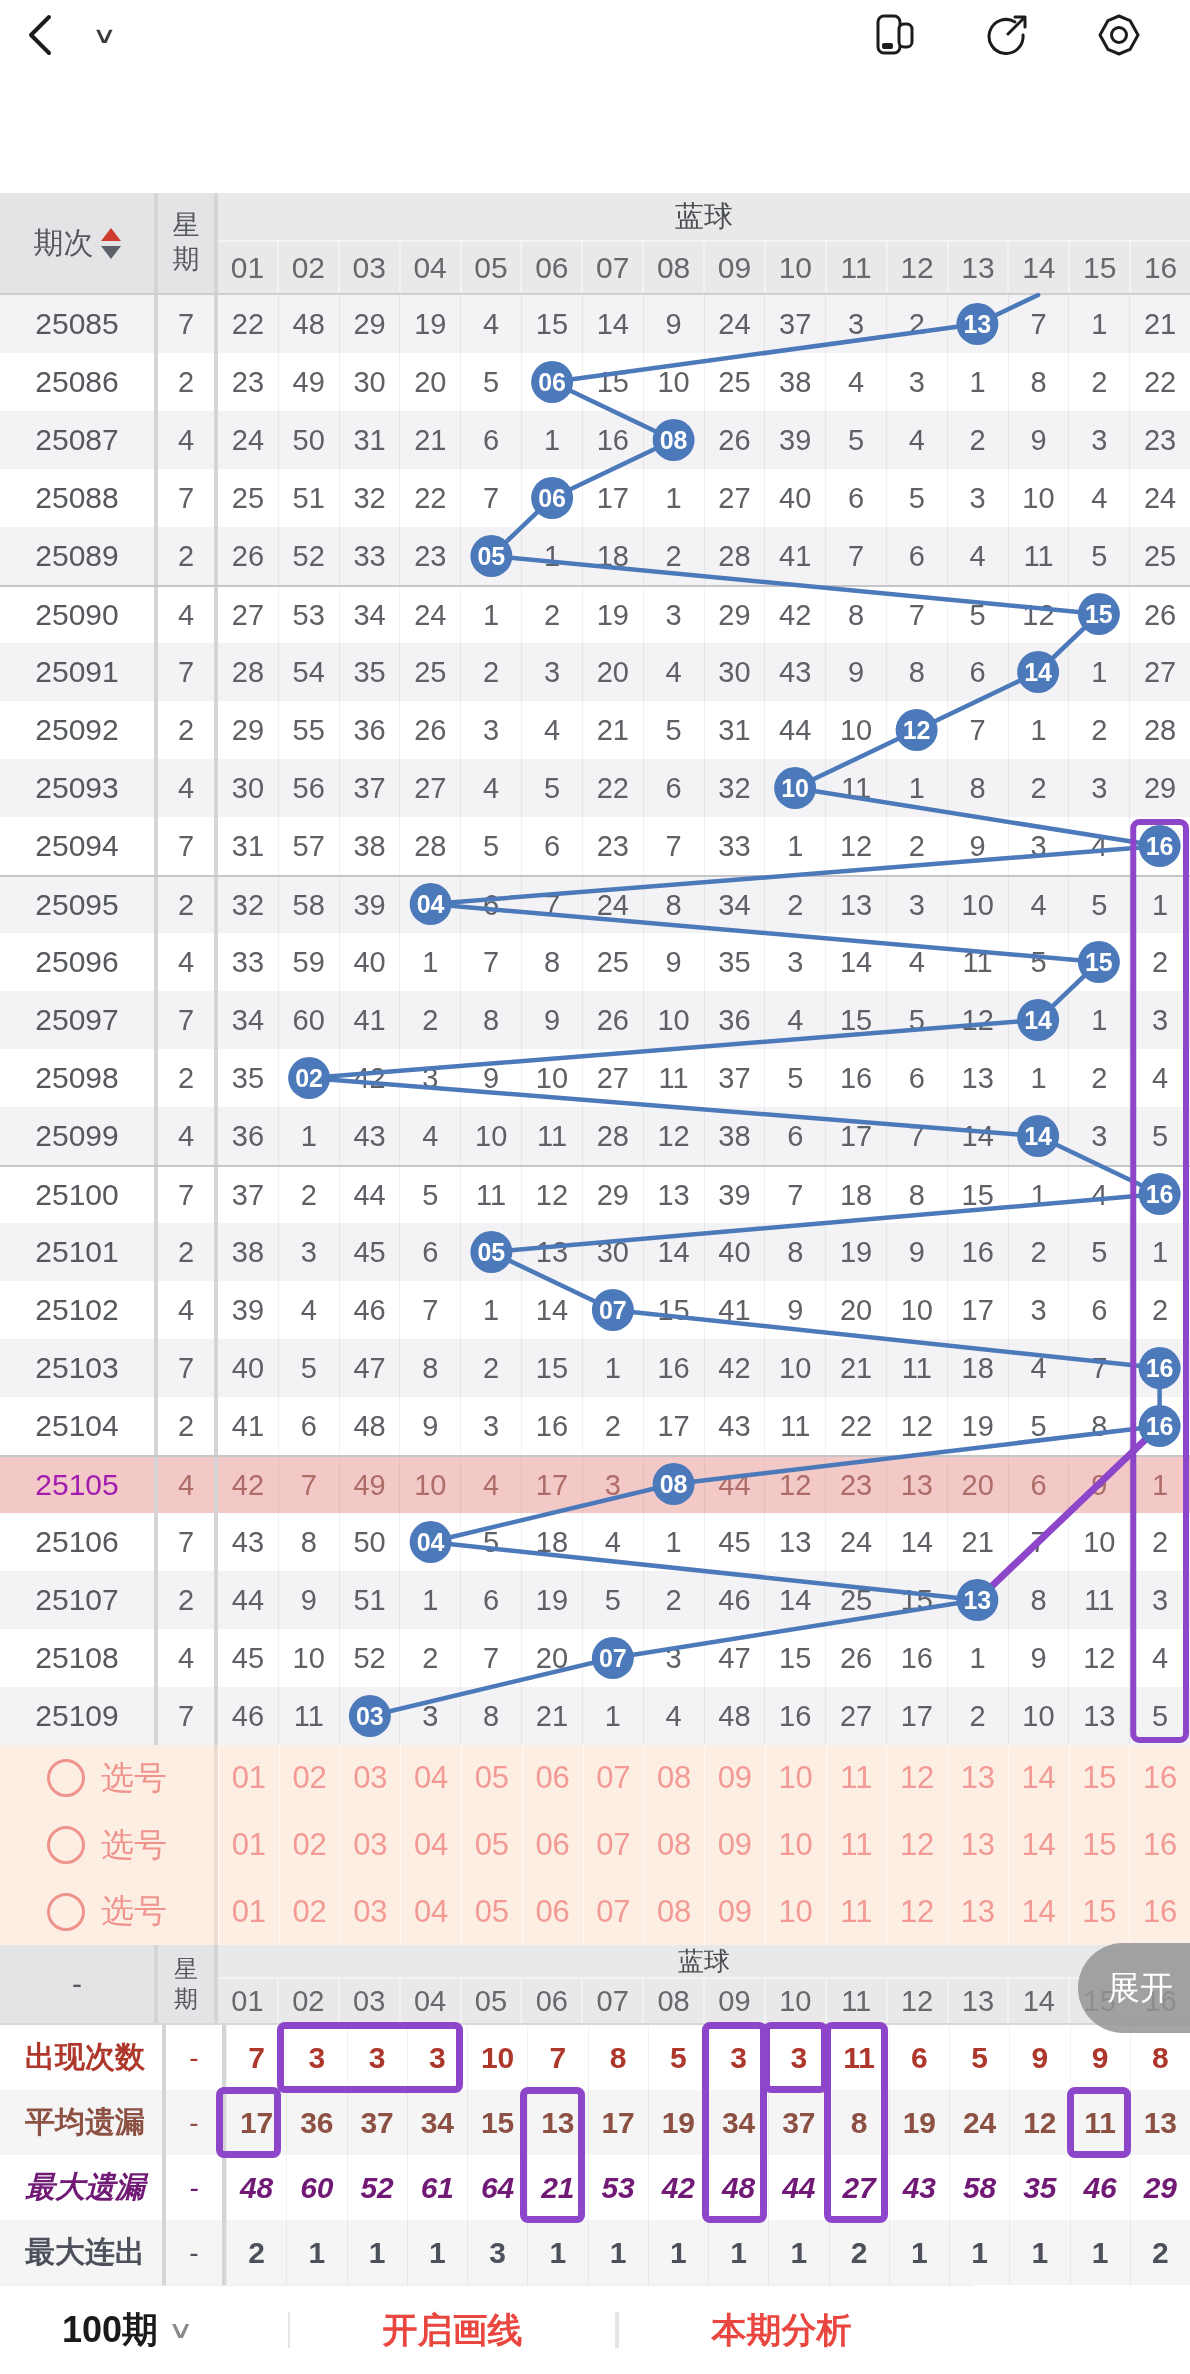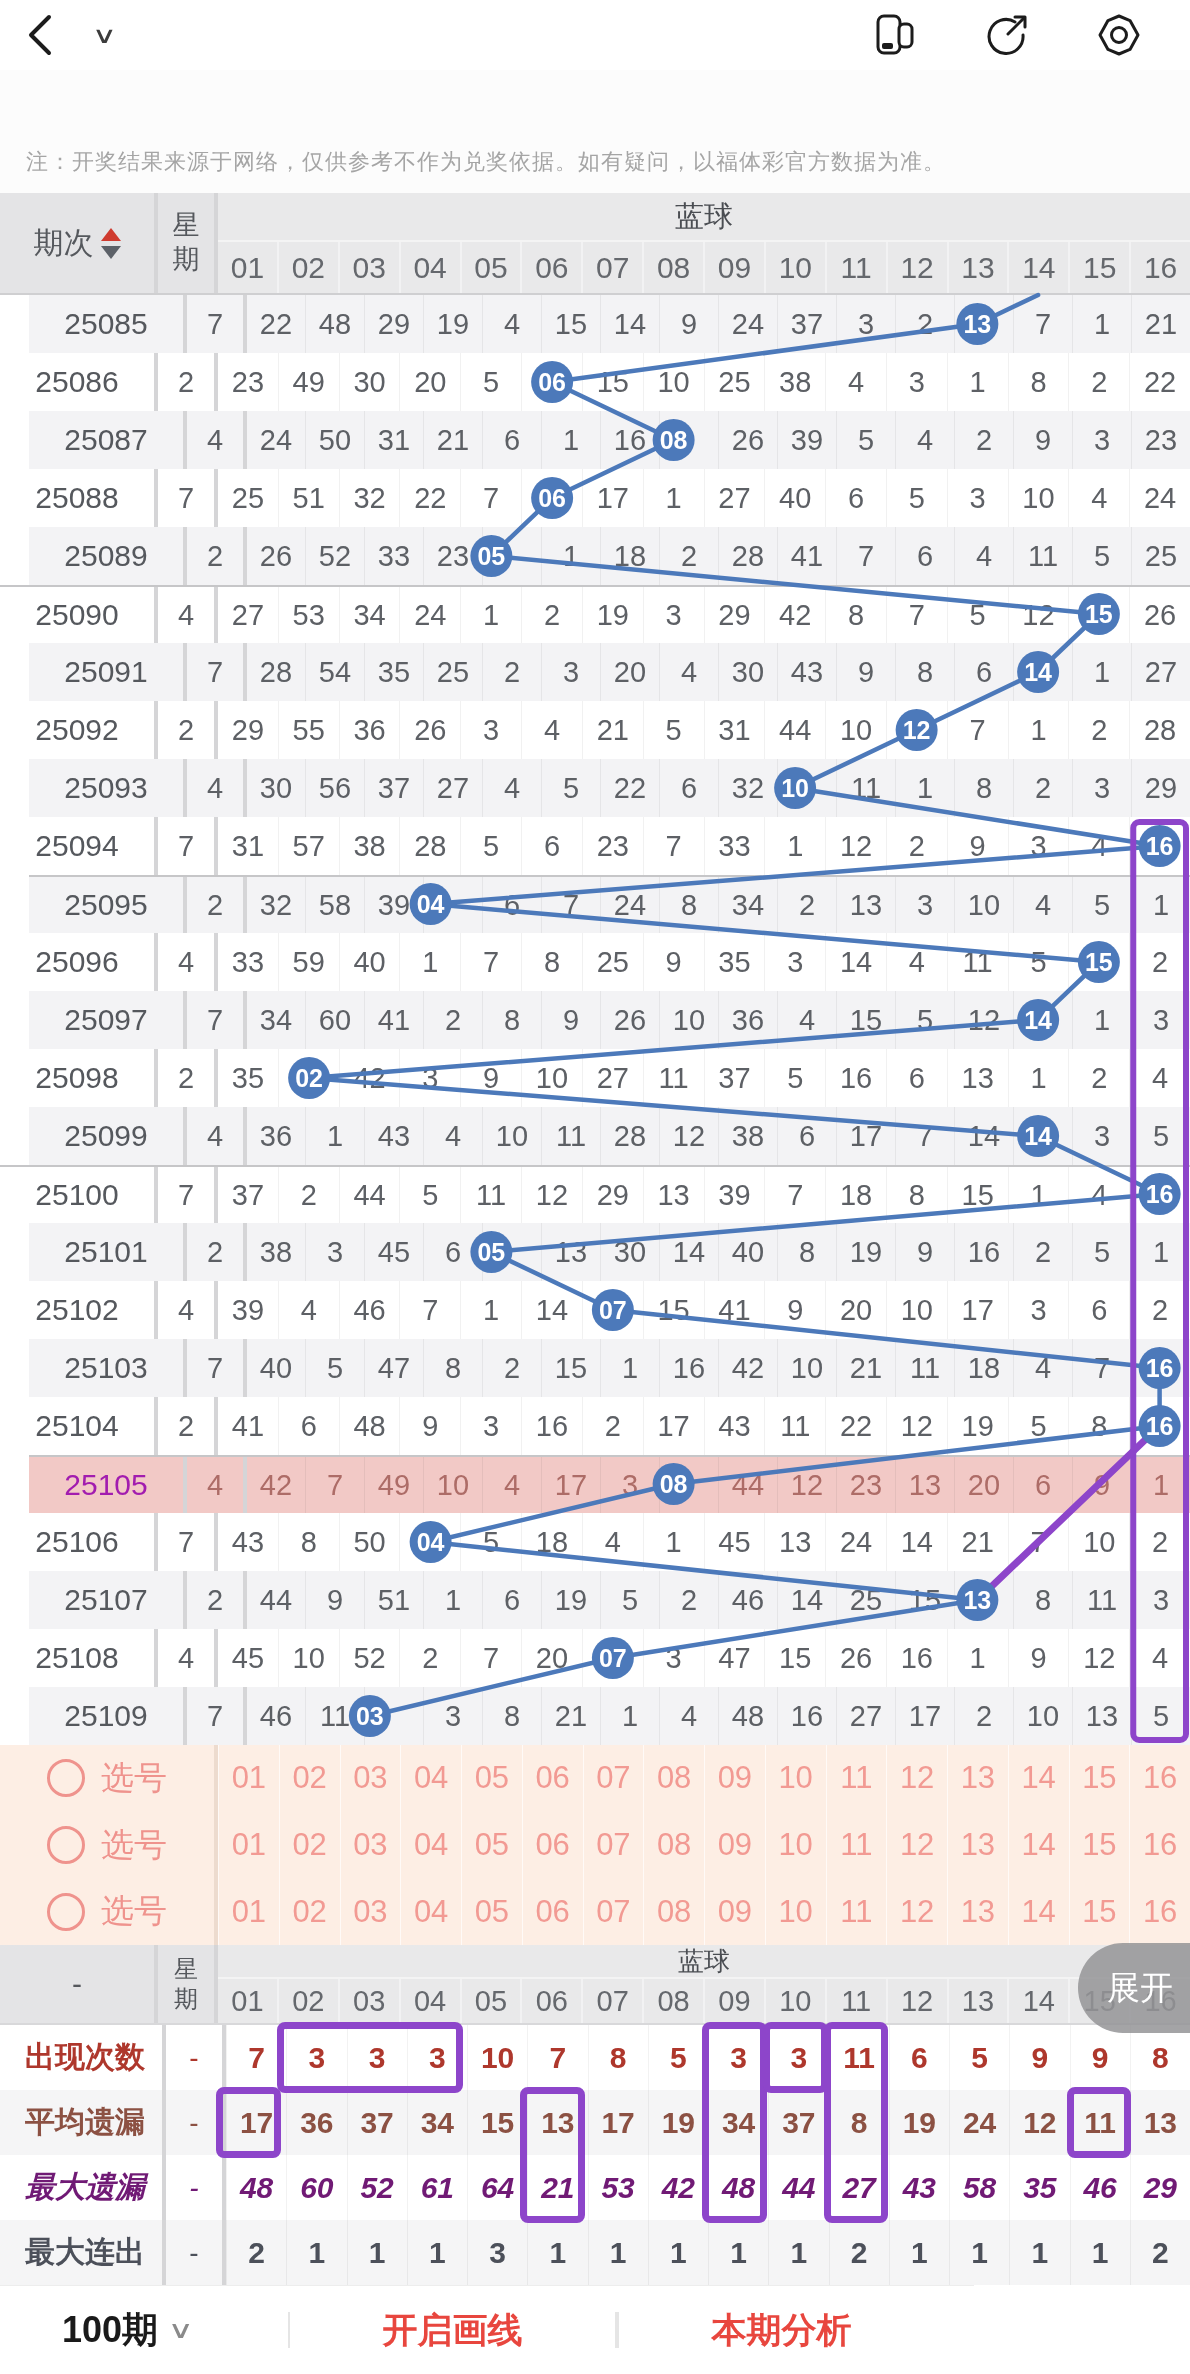--- a/index.html
+++ b/index.html
@@ -30,21 +30,21 @@
   .th-week{width:60px;box-sizing:border-box;border-right:4px solid #d5d5d7;background:#e4e4e6;
     display:flex;flex-direction:column;align-items:center;justify-content:center;font-size:27px;color:#55585d;line-height:1.25;}
   .th-balls{flex:1;display:flex;flex-direction:column;}
   .th-group{height:48px;display:flex;align-items:center;justify-content:center;font-size:29px;color:#4a4d52;}
   .th-nums{height:52px;display:flex;border-top:2px solid #f4f4f4;}
   .th-num{flex:1;display:flex;align-items:center;justify-content:center;font-size:30px;color:#65686d;border-left:2px solid #f2f2f3;}
   .th-num:first-child{border-left:none;}
 
   .rows{position:relative;}
   .row{display:flex;height:58px;box-sizing:border-box;font-size:29px;color:#5d6065;background:#fff;}
-  .row.alt{background:#f3f3f5;margin-left:29px;}
+  .row.alt{background:#f3f3f5;}
   .row.sep{border-top:2px solid #c6c6c8;}
   .row.hl{background:#f2c9c6;color:#ad6c67;}
   .cell{display:flex;align-items:center;justify-content:center;box-sizing:border-box;}
   .cell.period{width:158px;border-right:4px solid #d5d5d7;font-size:30px;color:#55585d;}
   .row.hl .cell.period{color:#a21caf;text-align:center;}
   .cell.week{width:60px;border-right:4px solid #d5d5d7;}
   .cell.ball{flex:1;border-left:1px solid rgba(0,0,0,0.055);}
   .cell.ball.first{border-left:none;}
   .overlay{position:absolute;top:0;left:0;pointer-events:none;}
 
@@ -121,21 +121,20 @@
       </span>
       <span class="ticon">
         <svg width="46" height="46" viewBox="0 0 46 46" fill="none" stroke="#1c1c1c" stroke-width="3" stroke-linejoin="round">
           <path d="M23 4 L34 8.6 L42 23 L34 37.4 L23 42 L12 37.4 L4 23 L12 8.6 Z"></path>
           <circle cx="23" cy="23" r="7.5"></circle>
         </svg>
       </span>
     </div>
   </div>
 
-  <div class="notice">注：开奖结果来源于网络，仅供参考不作为兑奖依据。如有疑问，以福体彩官方数据为准。</div>
 
   <div class="chart">
     <div class="thead">
       <div class="th-period">
         <span>期次</span>
         <span class="sort">
           <i class="tri-up"></i>
           <i class="tri-dn"></i>
         </span>
       </div>

